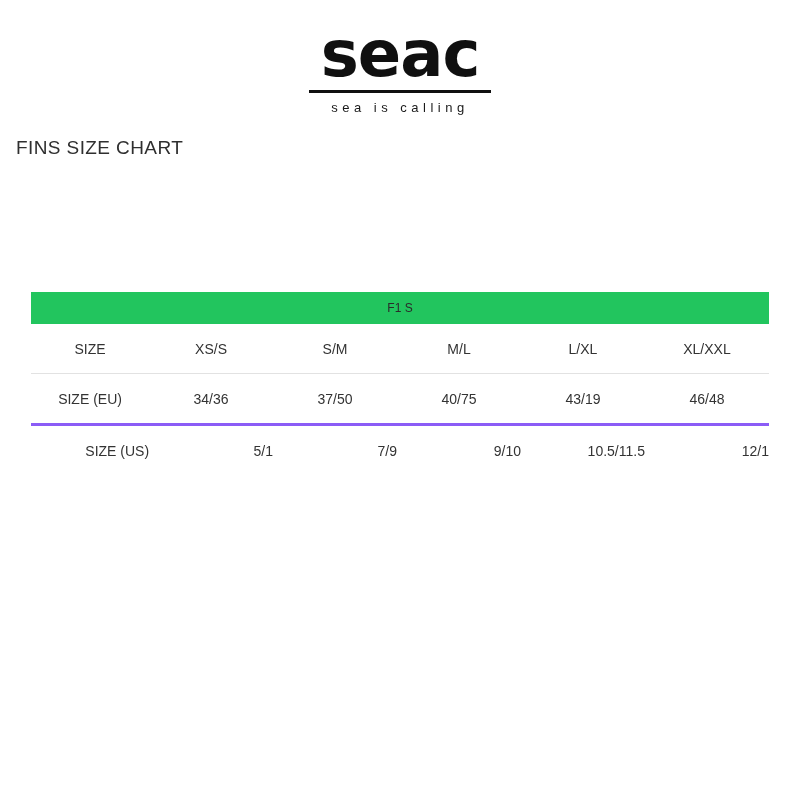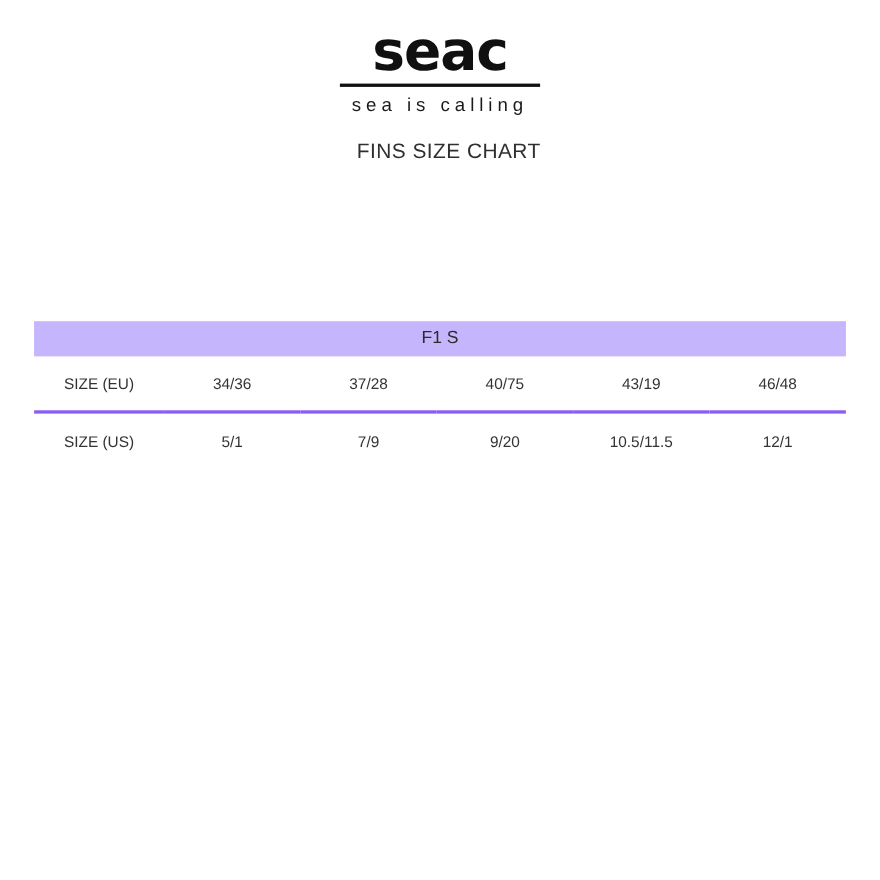--- a/index.html
+++ b/index.html
@@ -22,42 +22,41 @@
   }
 
   
   .brand {
     text-align: center;
     padding-top: 22px;
   }
   .brand-word {
     font-family: "DejaVu Sans", sans-serif;
     font-weight: 700;
-    font-size: 50px;
+    font-size: 64px;
     letter-spacing: -1px;
     line-height: 1;
     color: #101010;
     display: inline-block;
     position: relative;
   }
   .brand-rule {
     width: 182px;
     height: 3px;
     background: #101010;
     margin: 4px auto 0 auto;
   }
   .brand-tag {
     font-family: "Liberation Sans", sans-serif;
-    font-size: 17px;
+    font-size: 13px;
     letter-spacing: 4.5px;
     color: #1a1a1a;
     margin-top: 7px;
   }
   .doc-title {
-    text-align: center;
     font-size: 19px;
     letter-spacing: 0.4px;
     color: #2f2f2f;
     margin-top: 22px;
     padding-left: 16px;
   }
 
   
   .table-wrap {
     position: absolute;
@@ -74,33 +73,34 @@
   table.size-chart th {
     font-weight: normal;
     font-size: 14px;
     color: #333333;
     text-align: center;
     padding: 0;
     height: 49px;
     vertical-align: middle;
   }
   tr.group-row td {
-    background: #c4b5fd;
+    background: #22c55e;
     color: #2b2b2b;
-    font-size: 16px;
+    font-size: 12px;
     height: 32px;
   }
   tr.head-row td {
     border-bottom: 1px solid #e2e2e2;
   }
   tr.data-row td {
     border-bottom: 3px solid #8b5cf6;
   }
   tr.data-row:last-child td {
     border-bottom: none;
+    text-align: right;
   }
   td.cell-pad {
     padding: 0 6px;
   }
   
   tr.head-row td + td,
   tr.data-row td + td {
     border-left: none;
   }
 </style>
@@ -124,33 +124,41 @@
         <col style="width:16.8%">
         <col style="width:16.8%">
         <col style="width:16.8%">
         <col style="width:16.8%">
         <col style="width:16.8%">
       </colgroup>
       <tbody>
         <tr class="group-row">
           <td colspan="6">F1 S</td>
         </tr>
+        <tr class="head-row">
+          <td class="cell-pad">SIZE</td>
+          <td class="cell-pad">XS/S</td>
+          <td class="cell-pad">S/M</td>
+          <td class="cell-pad">M/L</td>
+          <td class="cell-pad">L/XL</td>
+          <td class="cell-pad">XL/XXL</td>
+        </tr>
         <tr class="data-row">
           <td class="cell-pad">SIZE (EU)</td>
           <td class="cell-pad">34/36</td>
-          <td class="cell-pad">37/28</td>
+          <td class="cell-pad">37/50</td>
           <td class="cell-pad">40/75</td>
           <td class="cell-pad">43/19</td>
           <td class="cell-pad">46/48</td>
         </tr>
         <tr class="data-row">
           <td class="cell-pad">SIZE (US)</td>
           <td class="cell-pad">5/1</td>
           <td class="cell-pad">7/9</td>
-          <td class="cell-pad">9/20</td>
+          <td class="cell-pad">9/10</td>
           <td class="cell-pad">10.5/11.5</td>
           <td class="cell-pad">12/1</td>
         </tr>
       </tbody>
     </table>
   </div>
 
 </div>
 
 </body></html>

